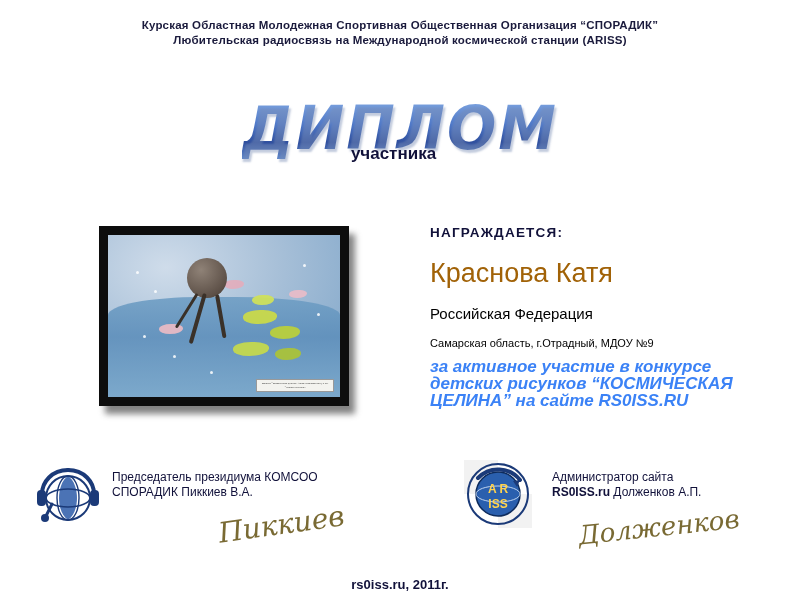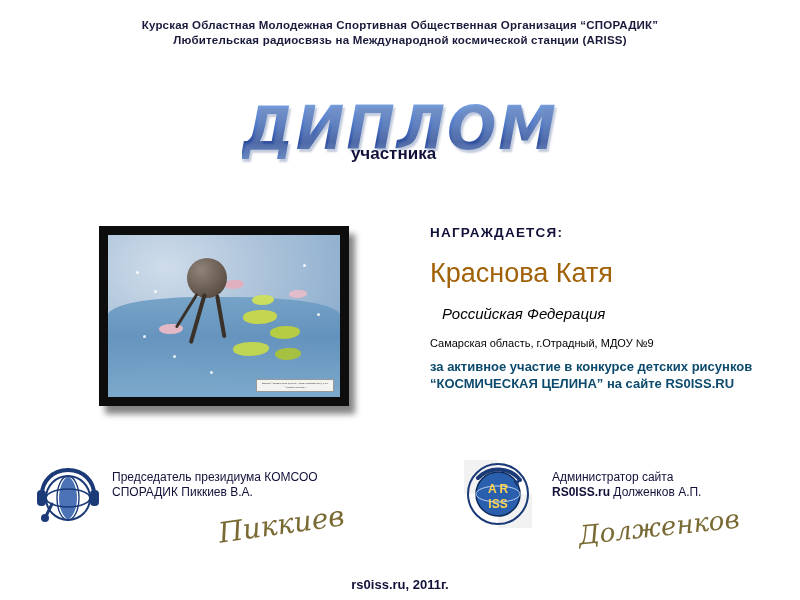--- a/index.html
+++ b/index.html
@@ -172,39 +172,39 @@
   }
   .recipient {
     position: absolute;
     left: 430px; top: 258px;
     font-size: 27px;
     color: #a16207;
     text-align: right;
   }
   .country {
     position: absolute;
-    left: 442px; top: 305px;
+    left: 430px; top: 305px;
     font-size: 15px;
     color: #000000;
-    font-style: italic;
   }
   .region {
     position: absolute;
     left: 430px; top: 337px;
     font-size: 11px;
     color: #000000;
   }
   .reason {
     position: absolute;
     left: 430px; top: 358px;
     width: 340px;
-    font-size: 13px;
+    font-size: 17px;
     font-weight: bold;
     line-height: 17px;
-    color: #0c4a6e;
+    color: #3b82f6;
+    font-style: italic;
   }
 
   
   .sig-left-text {
     position: absolute;
     left: 112px; top: 470px;
     width: 260px;
     font-size: 12px;
     font-weight: normal;
     line-height: 15px;

